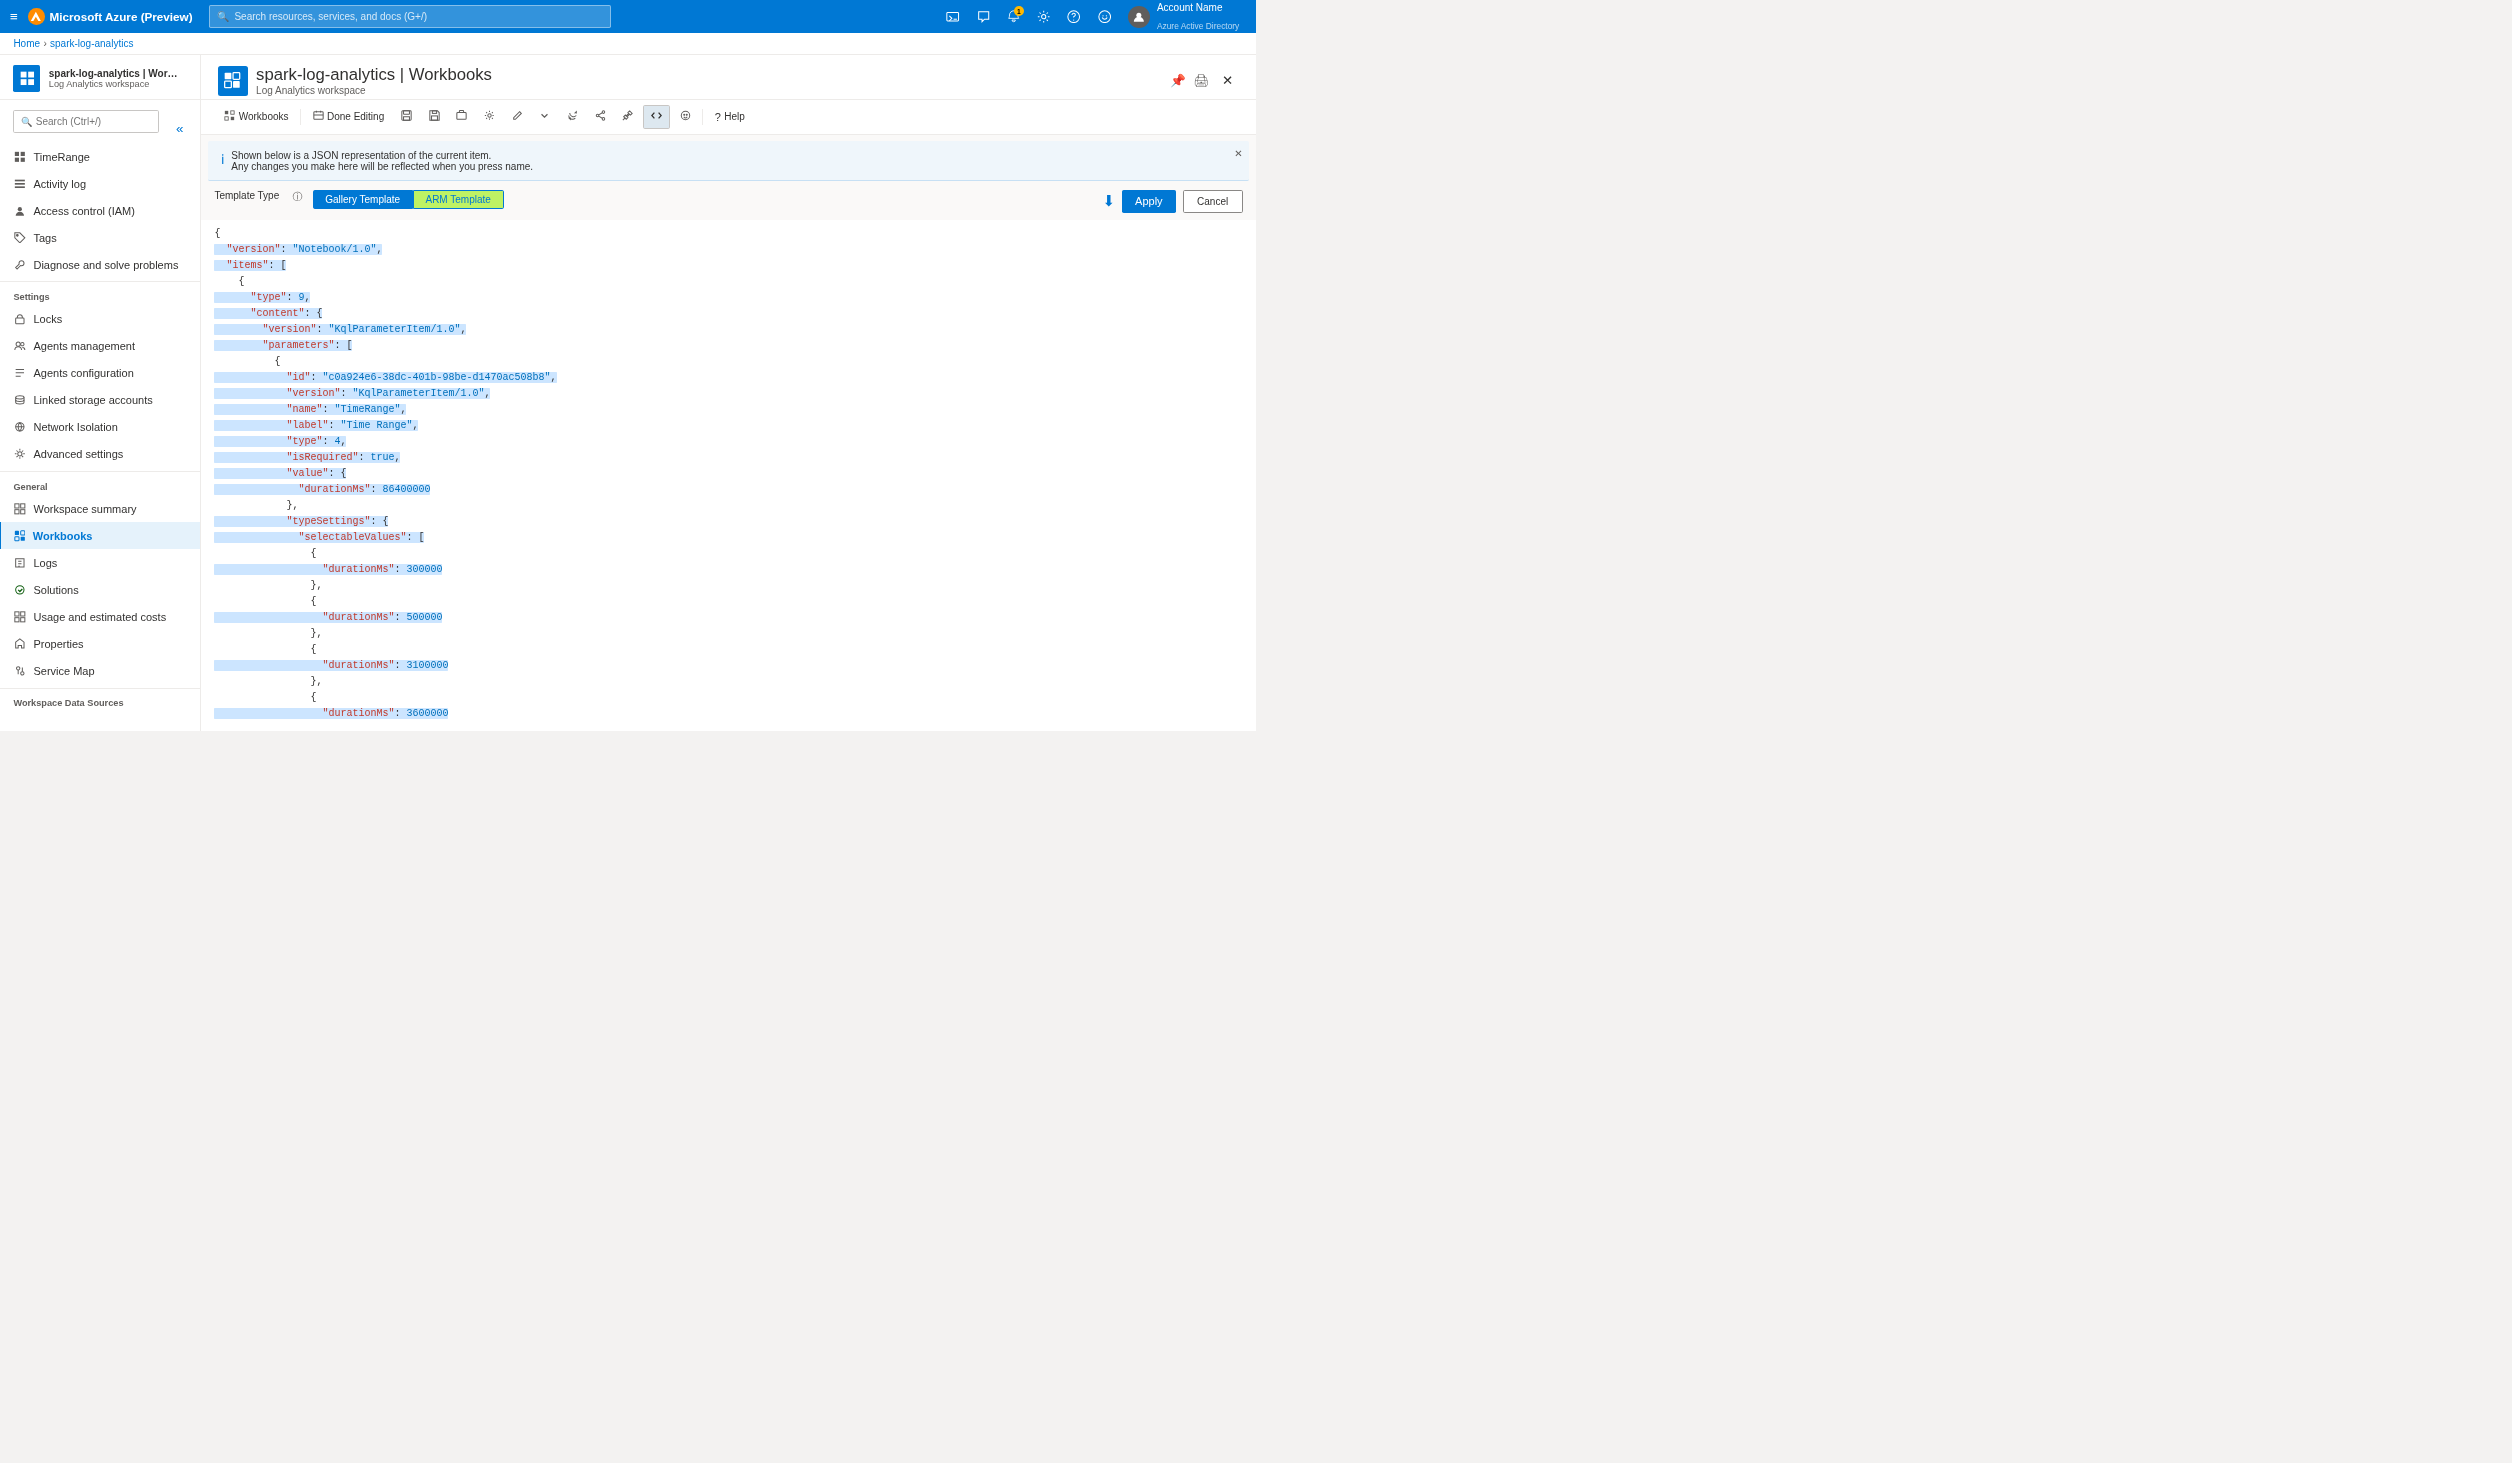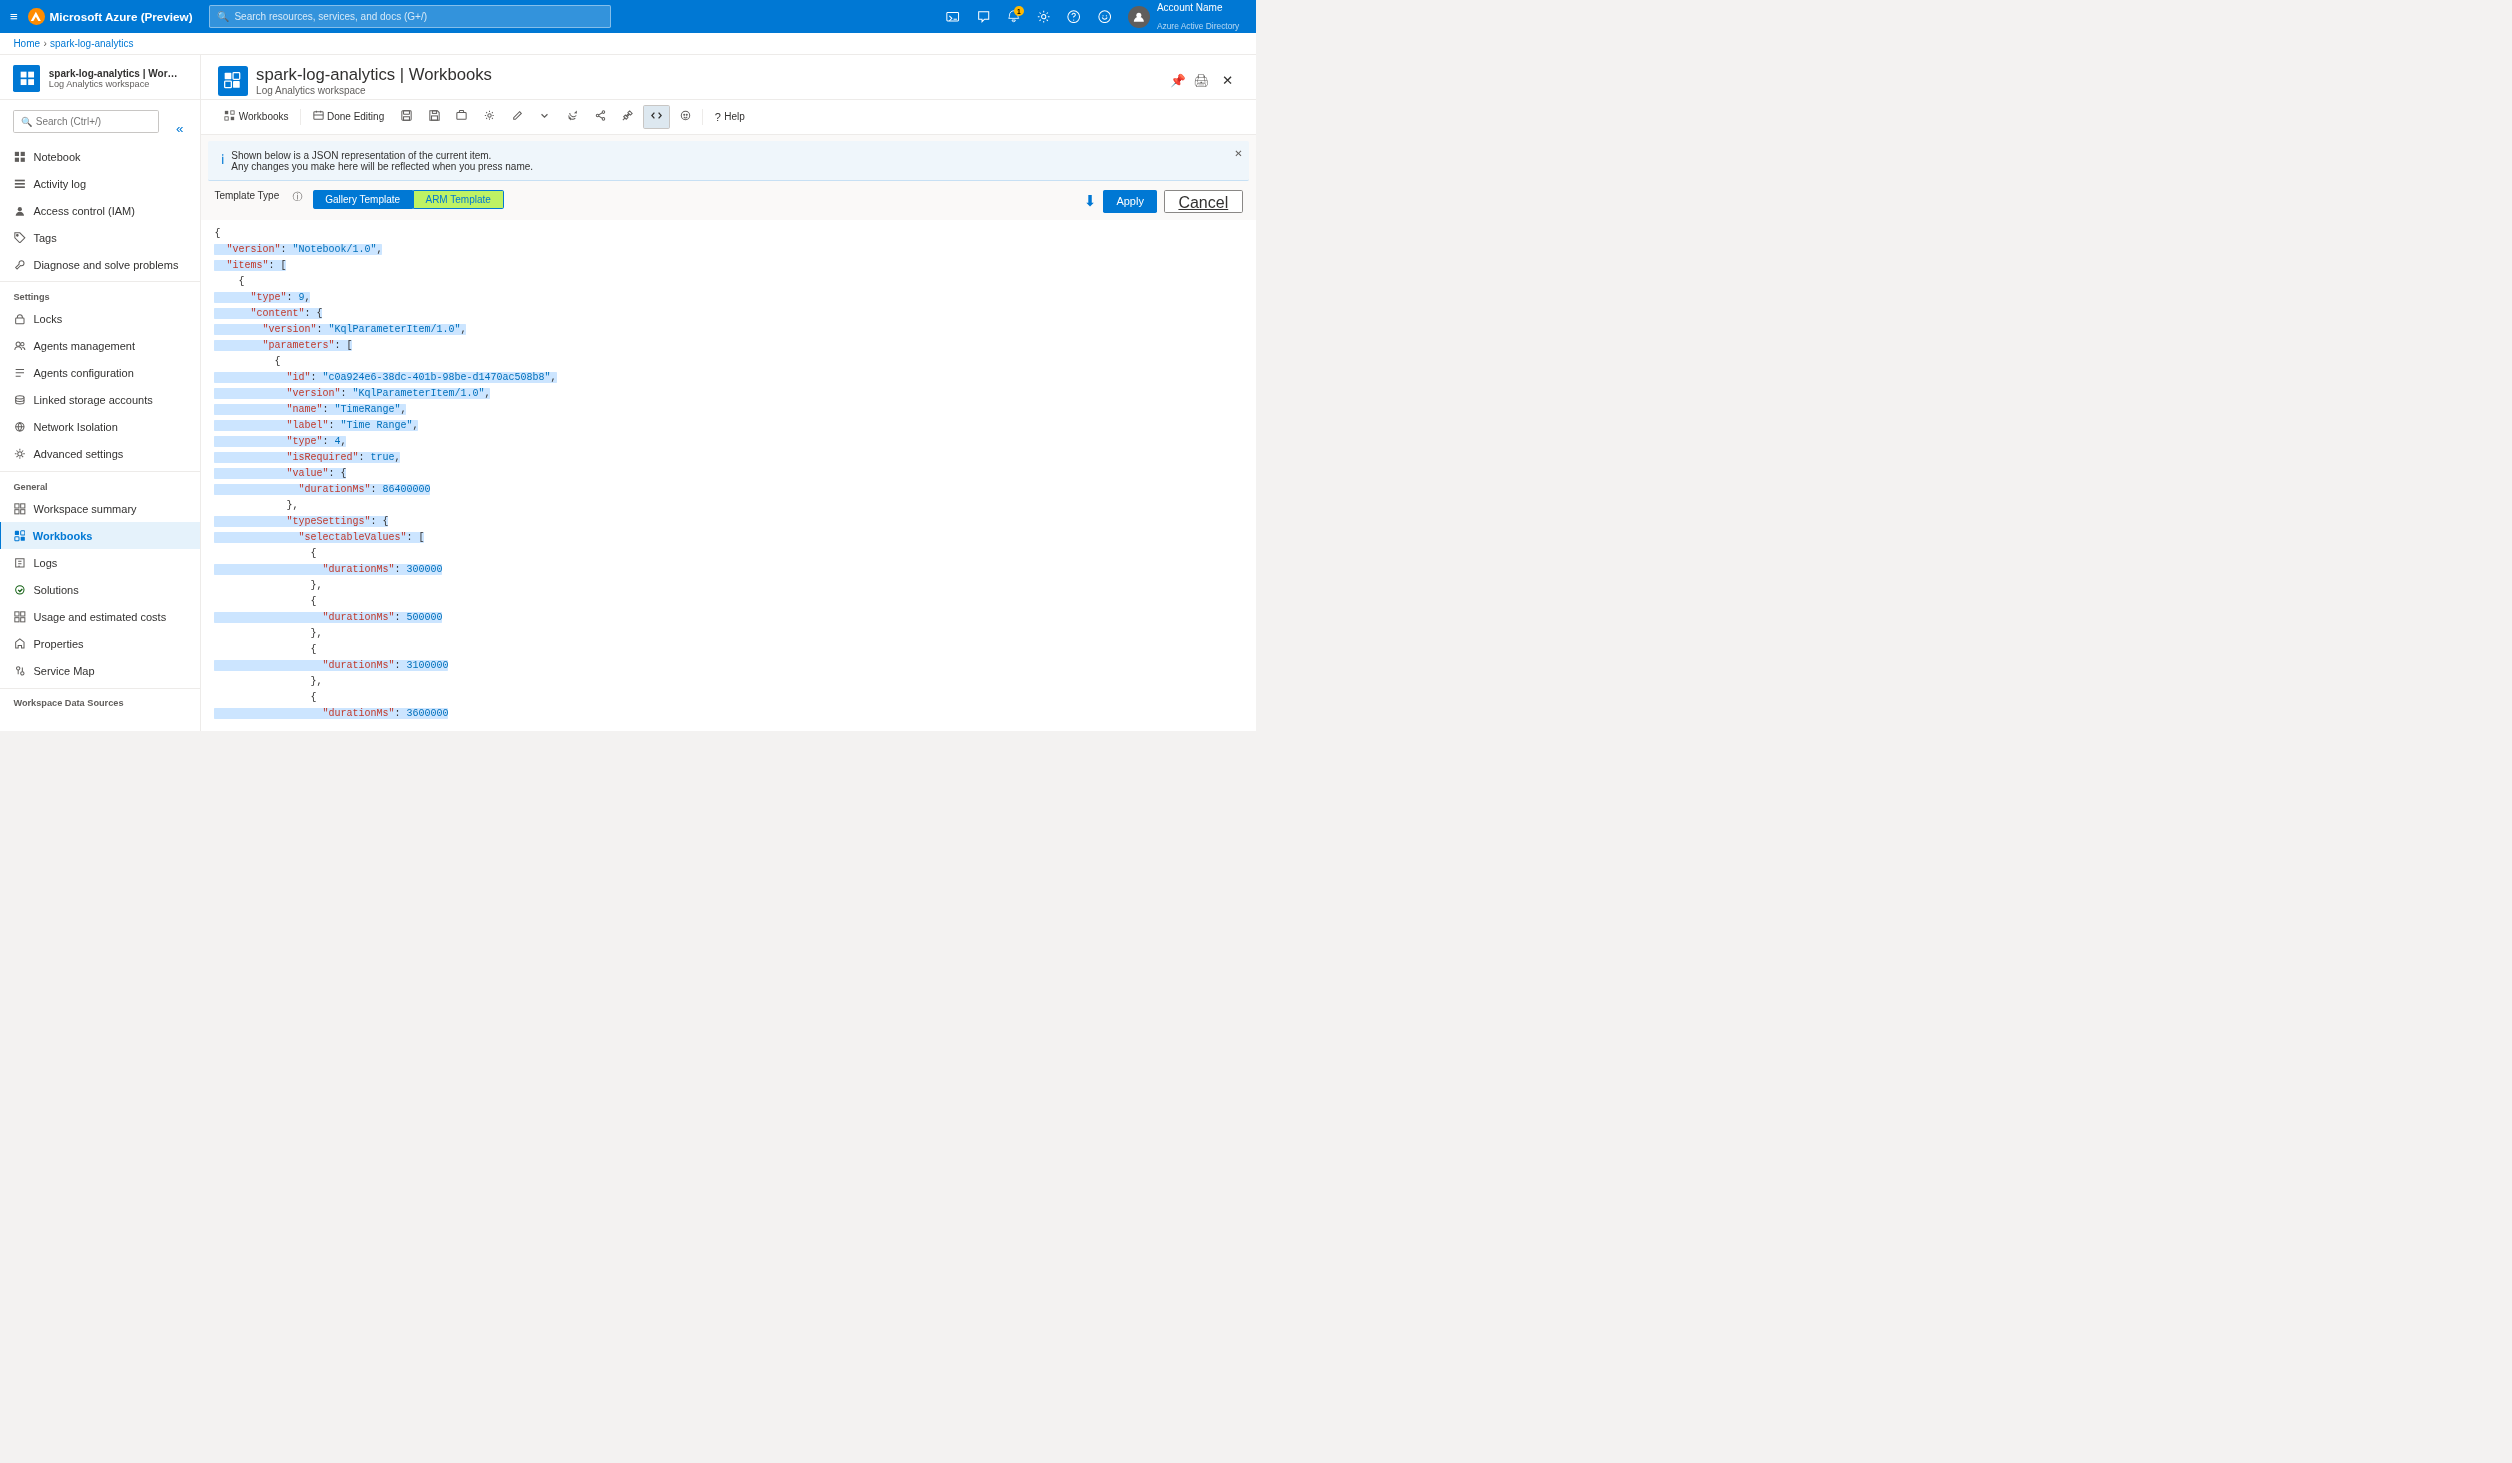--- a/index.html
+++ b/index.html
@@ -123,21 +123,21 @@
     .template-tab:first-child { border-radius: 1.7px 0 0 1.7px; }
     .template-tab:last-child { border-radius: 0 1.7px 1.7px 0; }
     .template-actions { margin-left: auto; display: flex; align-items: center; gap: 6.7px; }
     .btn-download { color: #0078d4; font-size: 15px; cursor: pointer; }
     .btn-apply {
       background: #0078d4; color: white; border: none; padding: 3.3px 13.4px;
       font-size: 11px; cursor: pointer; height: 23.4px; border-radius: 1.7px;
     }
     .btn-cancel {
       background: white; color: #323130; border: 0.8px solid #8a8886; padding: 3.3px 13.4px;
-      font-size: 16px; cursor: pointer; height: 23.4px; border-radius: 1.7px; text-decoration: underline;
+      font-size: 10px; cursor: pointer; height: 23.4px; border-radius: 1.7px;
     }
 
     
     .json-editor {
       flex: 1; overflow-y: auto; overflow-x: auto; background: white;
       padding: 6.7px 13.4px; font-family: 'Consolas', 'Courier New', monospace; font-size: 10px;
       line-height: 1.6;
     }
     .json-line { white-space: pre; display: block; }
     .json-key { color: #c0392b; }
@@ -260,21 +260,21 @@
 
       <div class="sidebar-item">
         <span class="sidebar-item-icon">
           <svg width="11.7" height="11.7" viewBox="0 0 14 14" fill="#605e5c">
               <rect x="1" y="1" width="5" height="5"></rect>
               <rect x="8" y="1" width="5" height="5"></rect>
               <rect x="1" y="8" width="5" height="5"></rect>
               <rect x="8" y="8" width="5" height="5"></rect>
             </svg>
         </span>
-        <span>Notebook</span>
+        <span>TimeRange</span>
       </div>
 
       <div class="sidebar-item">
         <span class="sidebar-item-icon">
           <svg width="11.7" height="11.7" viewBox="0 0 14 14" fill="#605e5c">
               <rect x="1" y="2" width="12" height="2"></rect>
               <rect x="1" y="6" width="12" height="2"></rect>
               <rect x="1" y="10" width="12" height="2"></rect>
             </svg>
         </span>

